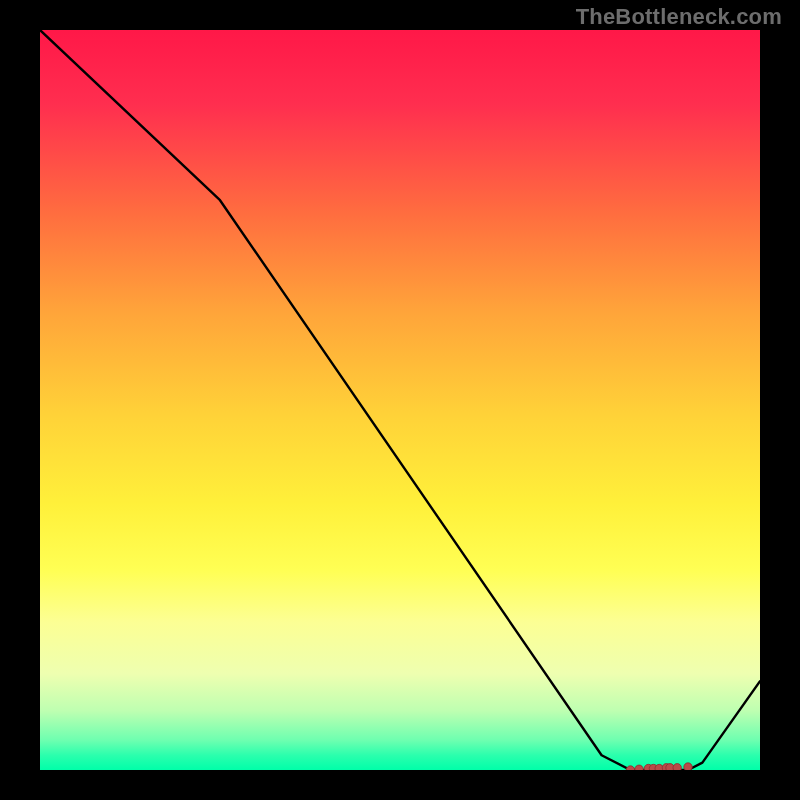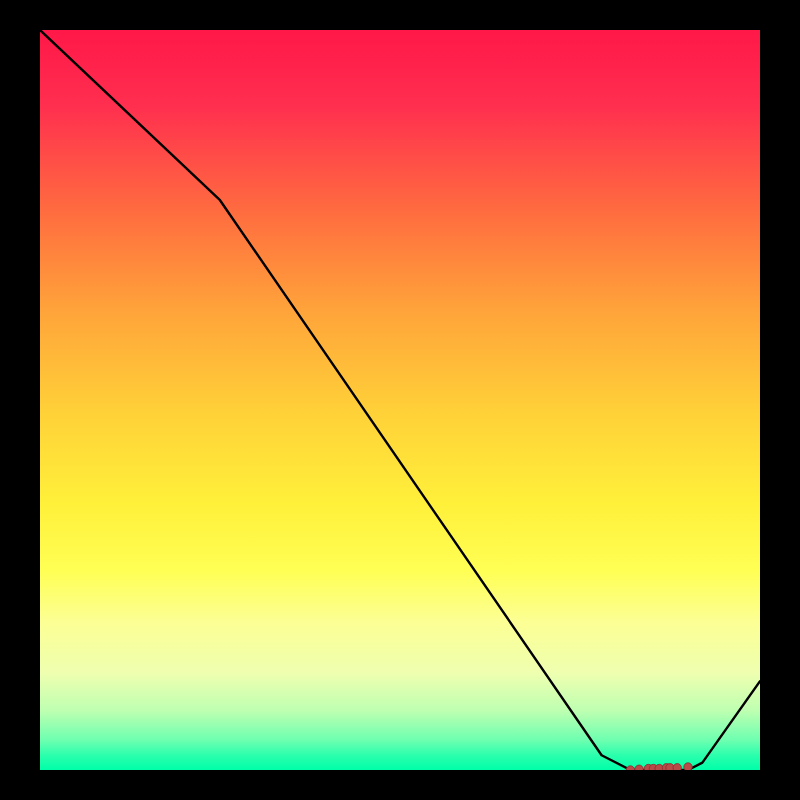--- a/index.html
+++ b/index.html
@@ -54,20 +54,21 @@
     top: 0;
     width: 720px;
     height: 740px;
   }
 </style>
 </head>
 <body>
 
 <div class="container">
 
+  <div class="watermark">TheBottleneck.com</div>
 
   <div class="plot-area">
     <svg class="line-layer" viewBox="0 0 720 740" preserveAspectRatio="none">
       <path d="M0.00 0.00 L180.00 170.20 L561.60 725.20 L590.40 740.00 L648.00 740.00 L662.40 732.60 L720.00 651.20" fill="none" stroke="#000" stroke-width="2.4" stroke-linejoin="round" stroke-linecap="round"></path>
       <g>
           <circle cx="590.40" cy="740.00" r="4.2" fill="#b94a48" stroke="#8a2f2e" stroke-width="0.8"></circle>
           <circle cx="599.04" cy="739.26" r="4.2" fill="#b94a48" stroke="#8a2f2e" stroke-width="0.8"></circle>
           <circle cx="608.40" cy="738.52" r="4.2" fill="#b94a48" stroke="#8a2f2e" stroke-width="0.8"></circle>
           <circle cx="613.44" cy="738.52" r="4.2" fill="#b94a48" stroke="#8a2f2e" stroke-width="0.8"></circle>
           <circle cx="619.20" cy="738.52" r="4.2" fill="#b94a48" stroke="#8a2f2e" stroke-width="0.8"></circle>

